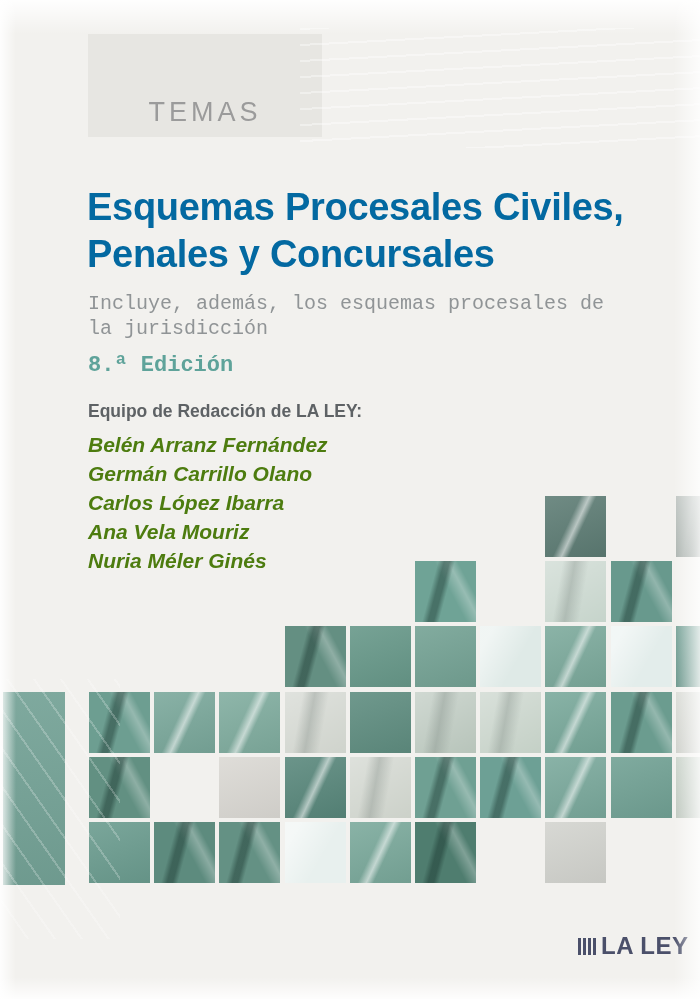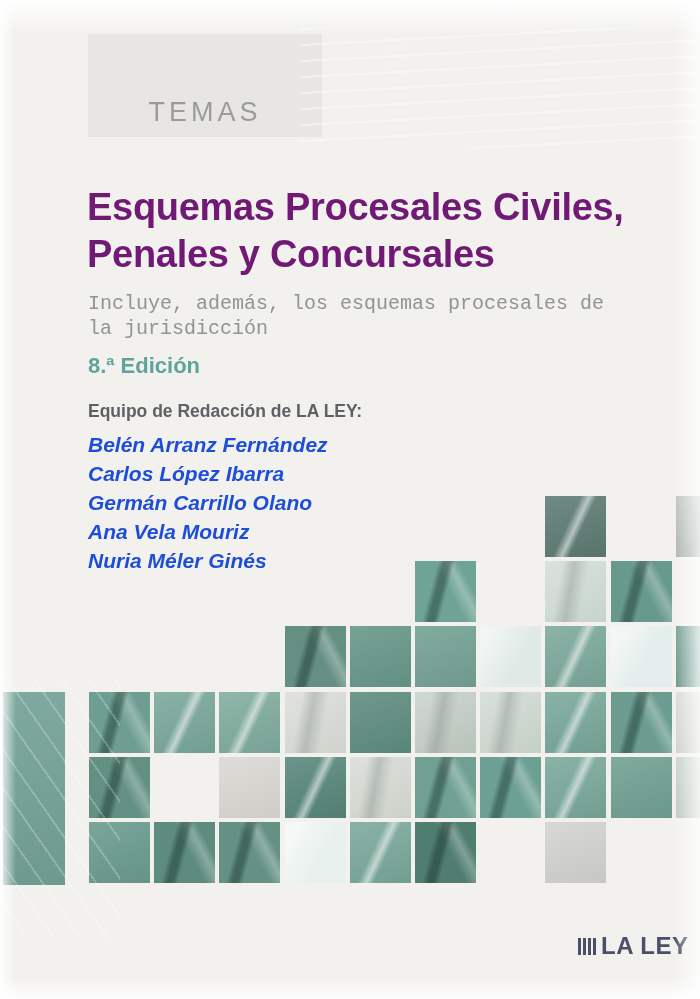--- a/index.html
+++ b/index.html
@@ -20,27 +20,27 @@
   .wrap-bottom{position:absolute;left:0;bottom:0;width:700px;height:22px;
     background:linear-gradient(0deg,rgba(255,255,255,.9),rgba(255,255,255,0));pointer-events:none;}
   .wrap-fold-bl{position:absolute;left:0;bottom:60px;width:120px;height:260px;opacity:.25;pointer-events:none;
     background:repeating-linear-gradient(55deg,rgba(255,255,255,.9) 0 2px,rgba(255,255,255,0) 2px 22px);}
   
   .series-box{position:absolute;left:88px;top:34px;width:234px;height:103px;
     background:#e7e6e2;display:flex;justify-content:center;align-items:flex-end;padding-bottom:9px;box-sizing:border-box;}
   .series-box span{font-size:27px;letter-spacing:4px;color:#9b9b9b;}
   
   .title{position:absolute;left:87px;top:184px;width:560px;margin:0;
-    font-size:38px;line-height:47px;font-weight:600;letter-spacing:-.3px;color:#701a75;}
+    font-size:38px;line-height:47px;font-weight:600;letter-spacing:-.3px;color:#0369a1;}
   .subtitle{position:absolute;left:88px;top:291px;width:540px;
     font-size:20px;line-height:25px;font-weight:400;color:#90949​6;color:#909496;font-family:Liberation Mono, monospace;}
-  .edition{position:absolute;left:88px;top:353px;font-size:22px;font-weight:700;color:#5fa39a;}
+  .edition{position:absolute;left:88px;top:353px;font-size:22px;font-weight:700;color:#5fa39a;font-family:Liberation Mono, monospace;}
   .team-label{position:absolute;left:88px;top:401px;font-size:17.5px;font-weight:700;color:#5e6265;}
   .authors{position:absolute;left:88px;top:430px;font-size:21px;line-height:29px;
-    font-style:italic;font-weight:600;color:#1d4ed8;}
+    font-style:italic;font-weight:600;color:#4d7c0f;}
   
   .mosaic-cell{position:absolute;width:61px;height:61px;}
   .left-bar{position:absolute;left:3px;top:692px;width:62px;height:193px;
     background-color:#74a296;background-image:linear-gradient(170deg,rgba(255,255,255,.08),rgba(0,0,0,.05));}
   .tex-plain{background-image:linear-gradient(160deg,rgba(255,255,255,.10),rgba(0,0,0,.06));}
   .tex-light{background-image:
     linear-gradient(115deg,rgba(255,255,255,0) 40%,rgba(255,255,255,.55) 50%,rgba(255,255,255,0) 58%),
     linear-gradient(160deg,rgba(255,255,255,.12),rgba(0,0,0,.06));}
   .tex-dark{background-image:
     linear-gradient(105deg,rgba(0,0,0,0) 30%,rgba(18,44,38,.42) 38%,rgba(18,44,38,.42) 45%,rgba(0,0,0,0) 52%),
@@ -67,22 +67,22 @@
   <h1 class="title"><span>Esquemas Procesales Civiles,</span><br><span>Penales y Concursales</span></h1>
 
   <div class="subtitle"><span>Incluye, además, los esquemas procesales de la jurisdicción</span><br></div>
 
   <div class="edition">8.ª Edición</div>
 
   <div class="team-label">Equipo de Redacción de LA LEY:</div>
 
   <div class="authors">
       <div>Belén Arranz Fernández</div>
+      <div>Germán Carrillo Olano</div>
       <div>Carlos López Ibarra</div>
-      <div>Germán Carrillo Olano</div>
       <div>Ana Vela Mouriz</div>
       <div>Nuria Méler Ginés</div>
     </div>
 
   <div id="mosaic">
     <div class="left-bar"></div>
   <div class="mosaic-cell tex-light" style="left: 545px; top: 496px; background-color: rgb(92, 123, 115);"></div>
       <div class="mosaic-cell tex-gray" style="left: 676px; top: 496px; background-color: rgb(159, 168, 163);"></div>
       <div class="mosaic-cell tex-dark" style="left: 415px; top: 561px; background-color: rgb(111, 163, 150);"></div>
       <div class="mosaic-cell tex-gray" style="left: 545px; top: 561px; background-color: rgb(198, 212, 203);"></div>

